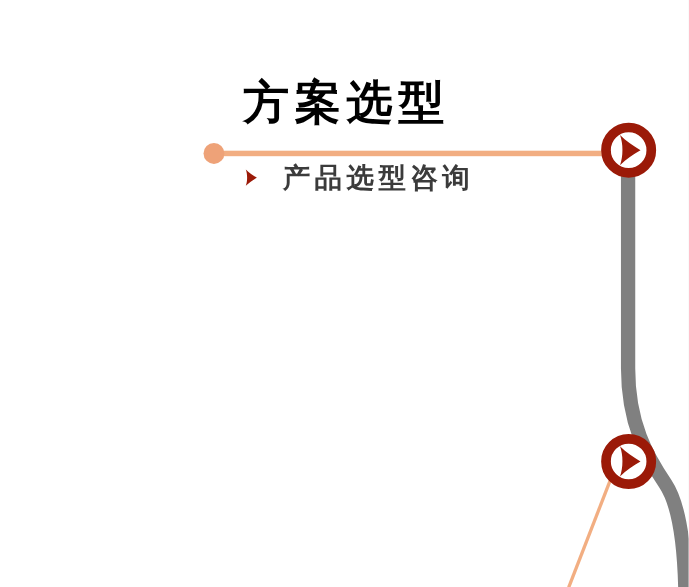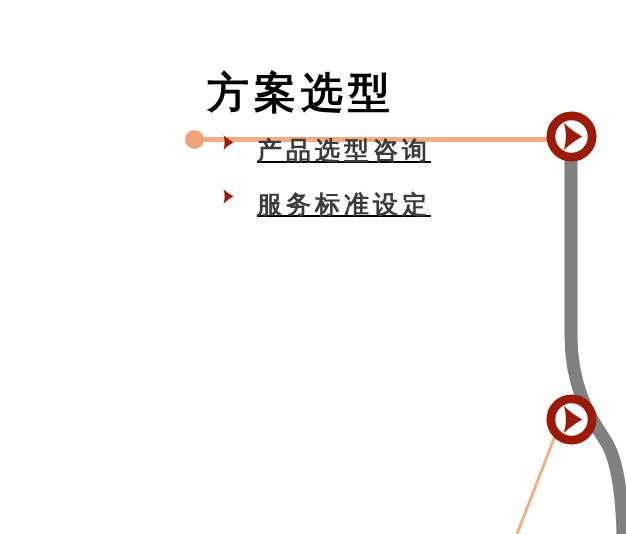--- a/index.html
+++ b/index.html
@@ -18,21 +18,21 @@
   }
   .slide{
     position:relative;
     width:626px;height:534px;
     background:var(--background);
     overflow:hidden;
   }
   
   .slide-title{
     position:absolute;
-    left:207px;top:70px;
+    left:221px;top:70px;
     margin:0;
     font-size:42px;
     line-height:1.1;
     font-weight:700;
     letter-spacing:5px;
     color:var(--title-color);
     white-space:nowrap;
   }
   
   .title-rule{
@@ -51,22 +51,21 @@
   
   .bullet-list{
     position:absolute;
     left:222px;top:134px;
     margin:0;padding:0;
     list-style:none;
   }
   .bullet-item{
     height:54px;
     display:flex;
-    align-items:flex-start;
-    text-decoration:underline;
+    align-items:center;
   }
   .bullet-glyph{
     width:13px;height:17px;
     flex:0 0 auto;
     margin-right:22px;
     color:var(--accent-red);
   }
   .bullet-label{
     font-size:25px;
     font-weight:700;
@@ -107,26 +106,20 @@
   <div class="title-rule"></div>
   <div class="rule-dot"></div>
 
   <ul class="bullet-list">
     <li class="bullet-item">
       <svg class="bullet-glyph" viewBox="0 0 23 32" aria-hidden="true">
         <path fill="currentColor" d="M 2 2 C 8 8 14 12 21 16 C 14 20 8 24 2 30 C 5 22 5 10 2 2 Z"></path>
       </svg>
       <span class="bullet-label">产品选型咨询</span>
     </li>
-    <li class="bullet-item">
-      <svg class="bullet-glyph" viewBox="0 0 23 32" aria-hidden="true">
-        <path fill="currentColor" d="M 2 2 C 8 8 14 12 21 16 C 14 20 8 24 2 30 C 5 22 5 10 2 2 Z"></path>
-      </svg>
-      <span class="bullet-label">服务标准设定</span>
-    </li>
   </ul>
 
   <div class="flow-badge badge-top">
     <svg viewBox="0 0 52 52" aria-hidden="true">
       <circle class="badge-ring" cx="26" cy="26" r="21" stroke-width="9"></circle>
       <path class="badge-arrow" d="M 18 12 C 24 18 30 22 37 26 C 30 30 24 34 18 40 C 21 32 21 20 18 12 Z"></path>
     </svg>
   </div>
   <div class="flow-badge badge-bottom">
     <svg viewBox="0 0 52 52" aria-hidden="true">

